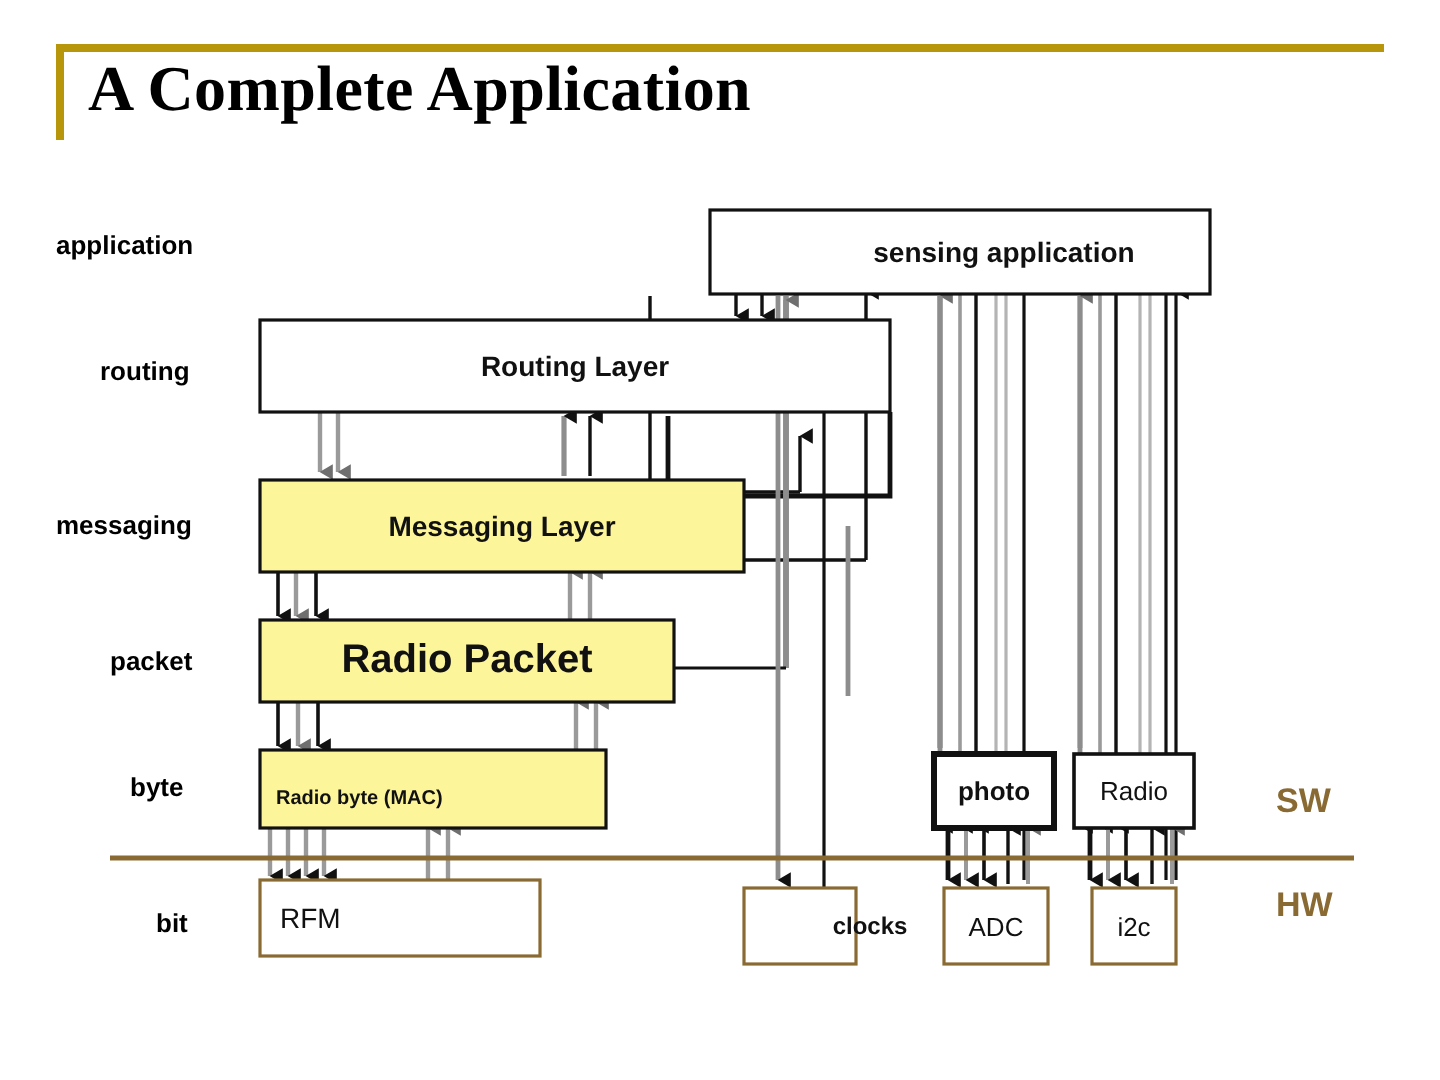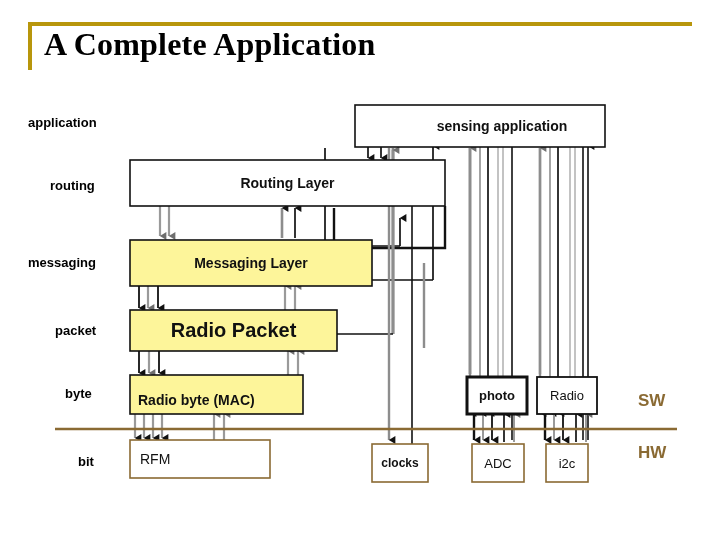--- a/index.html
+++ b/index.html
@@ -170,24 +170,24 @@
   <div class="row-label" style="left:50px;top:90px;">routing</div>
   <div class="row-label" style="left:28px;top:167px;">messaging</div>
   <div class="row-label" style="left:55px;top:235px;">packet</div>
   <div class="row-label" style="left:65px;top:298px;">byte</div>
   <div class="row-label" style="left:78px;top:366px;">bit</div>
 
   <div class="box-label" style="left:355px;top:17px;width:294px;height:42px;font-size:14px;">sensing application</div>
   <div class="box-label" style="left:130px;top:72px;width:315px;height:46px;font-size:14px;">Routing Layer</div>
   <div class="box-label" style="left:130px;top:152px;width:242px;height:46px;font-size:14px;">Messaging Layer</div>
   <div class="box-label" style="left:130px;top:222px;width:207px;height:41px;font-size:20px;">Radio Packet</div>
-  <div class="box-label" style="left:138px;top:287px;width:173px;height:49px;font-size:14px;justify-content:flex-start;">Radio byte (MAC)</div>
+  <div class="box-label" style="left:138px;top:287px;width:173px;height:49px;font-size:10px;justify-content:flex-start;">Radio byte (MAC)</div>
   <div class="box-label" style="left:140px;top:352px;width:140px;height:38px;font-size:14px;justify-content:flex-start;font-weight:normal;">RFM</div>
   <div class="box-label" style="left:467px;top:289px;width:60px;height:37px;font-size:13px;">photo</div>
   <div class="box-label" style="left:537px;top:289px;width:60px;height:37px;font-size:13px;font-weight:normal;">Radio</div>
-  <div class="box-label" style="left:372px;top:356px;width:56px;height:38px;font-size:12px;">clocks</div>
+  <div class="box-label" style="left:372px;top:356px;width:56px;height:38px;font-size:12px;padding-left:35px;">clocks</div>
   <div class="box-label" style="left:472px;top:356px;width:52px;height:38px;font-size:13px;font-weight:normal;">ADC</div>
   <div class="box-label" style="left:546px;top:356px;width:42px;height:38px;font-size:13px;font-weight:normal;">i2c</div>
 
   <div class="hwsw-label" style="left:638px;top:303px;">SW</div>
   <div class="hwsw-label" style="left:638px;top:355px;">HW</div>
 
 </div>
 
 </body></html>

